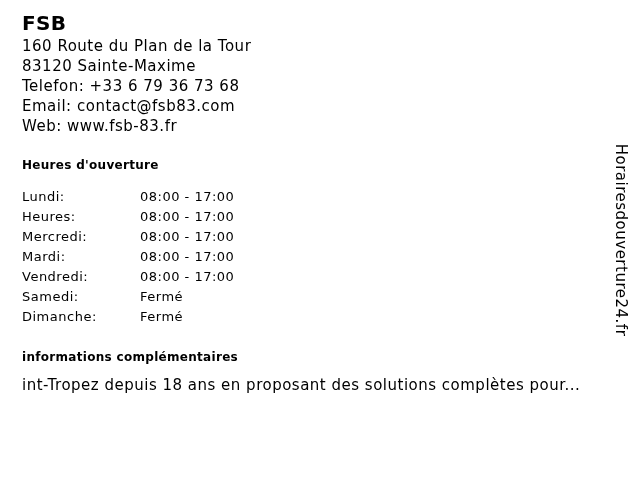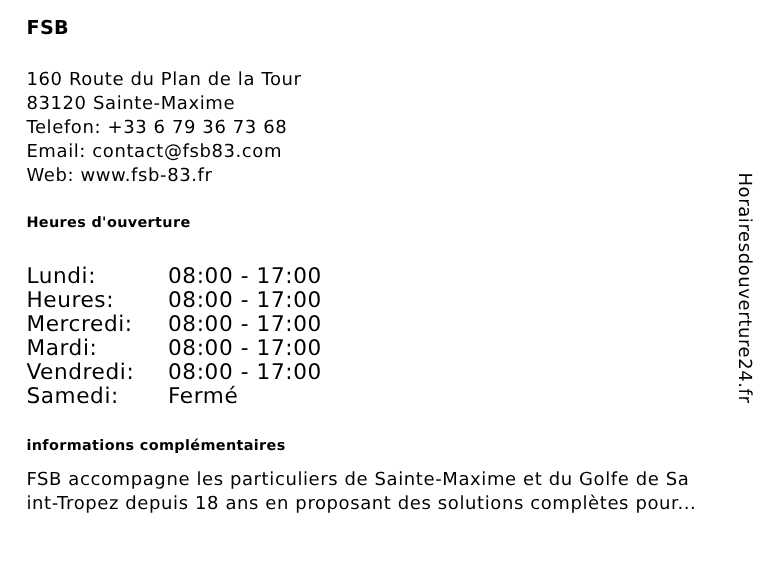--- a/index.html
+++ b/index.html
@@ -15,45 +15,45 @@
     position: relative;
     overflow: hidden;
   }
   .content {
     position: absolute;
     left: 22px;
     top: 13px;
     width: 616px;
   }
   .biz-title {
-    font-size: 16px;
+    font-size: 20px;
     line-height: 20px;
     font-weight: bold;
     margin: 0;
     letter-spacing: 0.3px;
   }
   .contact-block {
-    margin-top: 23px;
+    margin-top: 3px;
     font-size: 15px;
     line-height: 20px;
     letter-spacing: 0.5px;
   }
   .section-heading {
     font-size: 12px;
     line-height: 18px;
     font-weight: bold;
     letter-spacing: 0.3px;
     margin: 0;
   }
   .hours-heading {
     margin-top: 20px;
   }
   .hours-table {
-    margin-top: 27px;
-    font-size: 18px;
+    margin-top: 13px;
+    font-size: 13px;
     line-height: 20px;
     letter-spacing: 0.5px;
   }
   .hours-row .day-label {
     display: inline-block;
     width: 118px;
   }
   .info-heading {
     margin-top: 21px;
   }
@@ -97,24 +97,24 @@
 
   <h2 class="section-heading hours-heading">Heures d'ouverture</h2>
 
   <div class="hours-table">
     <div class="hours-row"><span class="day-label">Lundi:</span><span class="day-time">08:00 - 17:00</span></div>
     <div class="hours-row"><span class="day-label">Heures:</span><span class="day-time">08:00 - 17:00</span></div>
     <div class="hours-row"><span class="day-label">Mercredi:</span><span class="day-time">08:00 - 17:00</span></div>
     <div class="hours-row"><span class="day-label">Mardi:</span><span class="day-time">08:00 - 17:00</span></div>
     <div class="hours-row"><span class="day-label">Vendredi:</span><span class="day-time">08:00 - 17:00</span></div>
     <div class="hours-row"><span class="day-label">Samedi:</span><span class="day-time">Fermé</span></div>
+    <div class="hours-row"><span class="day-label">Dimanche:</span><span class="day-time">Fermé</span></div>
   </div>
 
   <h2 class="section-heading info-heading">informations complémentaires</h2>
 
   <div class="info-text">
-    <span class="info-line">FSB accompagne les particuliers de Sainte-Maxime et du Golfe de Sa</span>
     <span class="info-line">int-Tropez depuis 18 ans en proposant des solutions complètes pour...</span>
   </div>
 
 </div>
 
 <div class="watermark">Horairesdouverture24.fr</div>
 
 </body></html>

